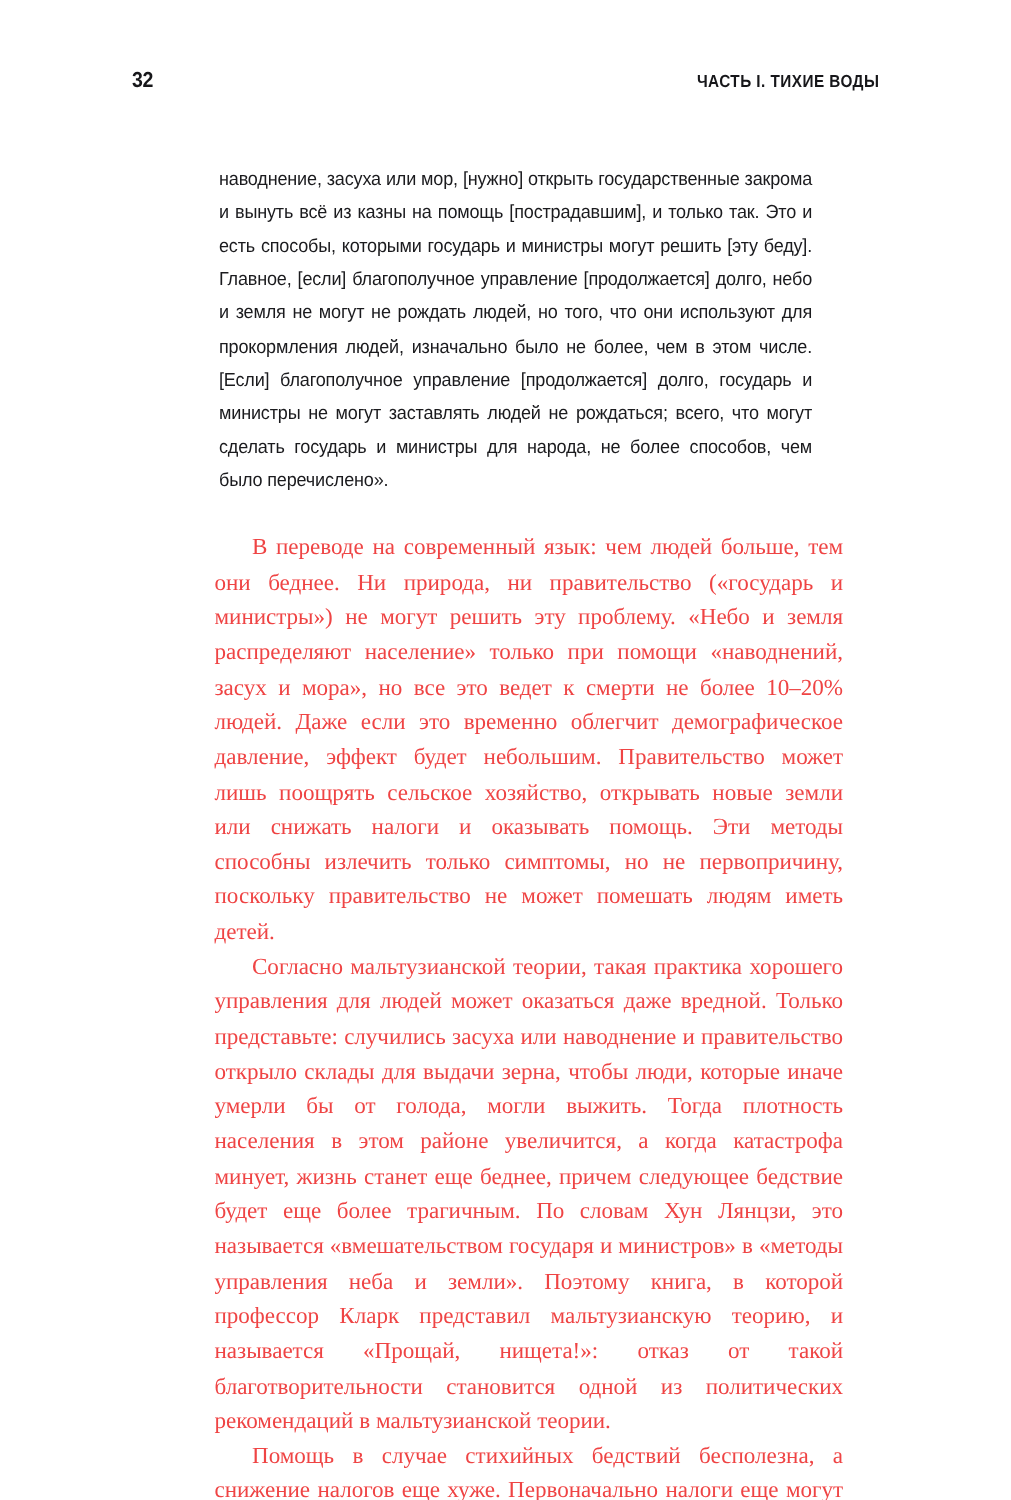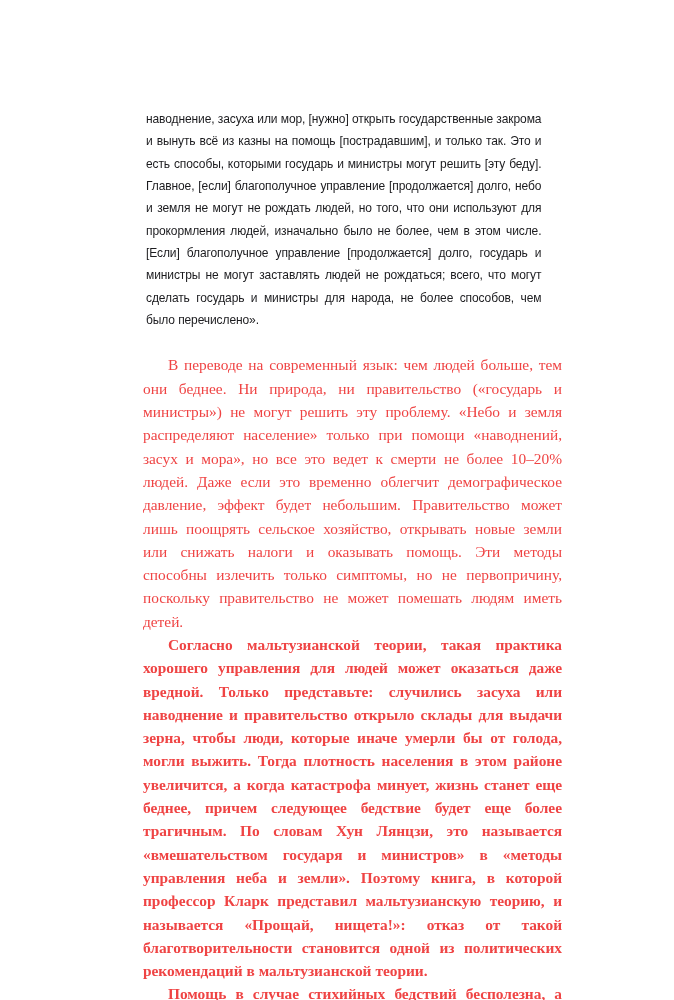--- a/index.html
+++ b/index.html
@@ -84,32 +84,35 @@
     color: #ef4444;
     text-align: justify;
     text-justify: inter-word;
     text-indent: 25px;
     letter-spacing: -0.02px;
     word-spacing: 0.1px;
     hyphens: none;
   }
   .body-text p + p {
     margin-top: 0;
-    font-weight: bold;
   }
   
   .body-text p:last-child {
     margin-bottom: 0;
   }
 </style>
 </head>
 <body>
 
 <div class="page">
 
+  <div class="running-head">
+    <span class="folio">32</span>
+    <span class="head-title">ЧАСТЬ I. ТИХИЕ ВОДЫ</span>
+  </div>
 
   <div class="text-column">
 
     <blockquote class="blockquote">
       <p>наводнение, засуха или мор, [нужно] открыть государственные закрома и вынуть всё из казны на помощь [пострадавшим], и только так. Это и есть способы, которыми государь и министры могут решить [эту беду]. Главное, [если] благополучное управление [продолжается] долго, небо и земля не могут не рождать людей, но того, что они используют для прокормления людей, изначально было не более, чем в этом числе. [Если] благополучное управление [продолжается] долго, государь и министры не могут заставлять людей не рождаться; всего, что могут сделать государь и министры для народа, не более способов, чем было перечислено».</p>
     </blockquote>
 
     <div class="body-text">
       <p>В переводе на современный язык: чем людей больше, тем они беднее. Ни природа, ни правительство («государь и министры») не могут решить эту проблему. «Небо и земля распределяют население» только при помощи «наводнений, засух и мора», но все это ведет к смерти не более 10–20% людей. Даже если это временно облегчит демографическое давление, эффект будет небольшим. Правительство может лишь поощрять сельское хозяйство, открывать новые земли или снижать налоги и оказывать помощь. Эти методы способны излечить только симптомы, но не первопричину, поскольку правительство не может помешать людям иметь детей.</p>
       <p>Согласно мальтузианской теории, такая практика хорошего управления для людей может оказаться даже вредной. Только представьте: случились засуха или наводнение и правительство открыло склады для выдачи зерна, чтобы люди, которые иначе умерли бы от голода, могли выжить. Тогда плотность населения в этом районе увеличится, а когда катастрофа минует, жизнь станет еще беднее, причем следующее бедствие будет еще более трагичным. По словам Хун Лянцзи, это называется «вмешательством государя и министров» в «методы управления неба и земли». Поэтому книга, в которой профессор Кларк представил мальтузианскую теорию, и называется «Прощай, нищета!»: отказ от такой благотворительности становится одной из политических рекомендаций в мальтузианской теории.</p>

